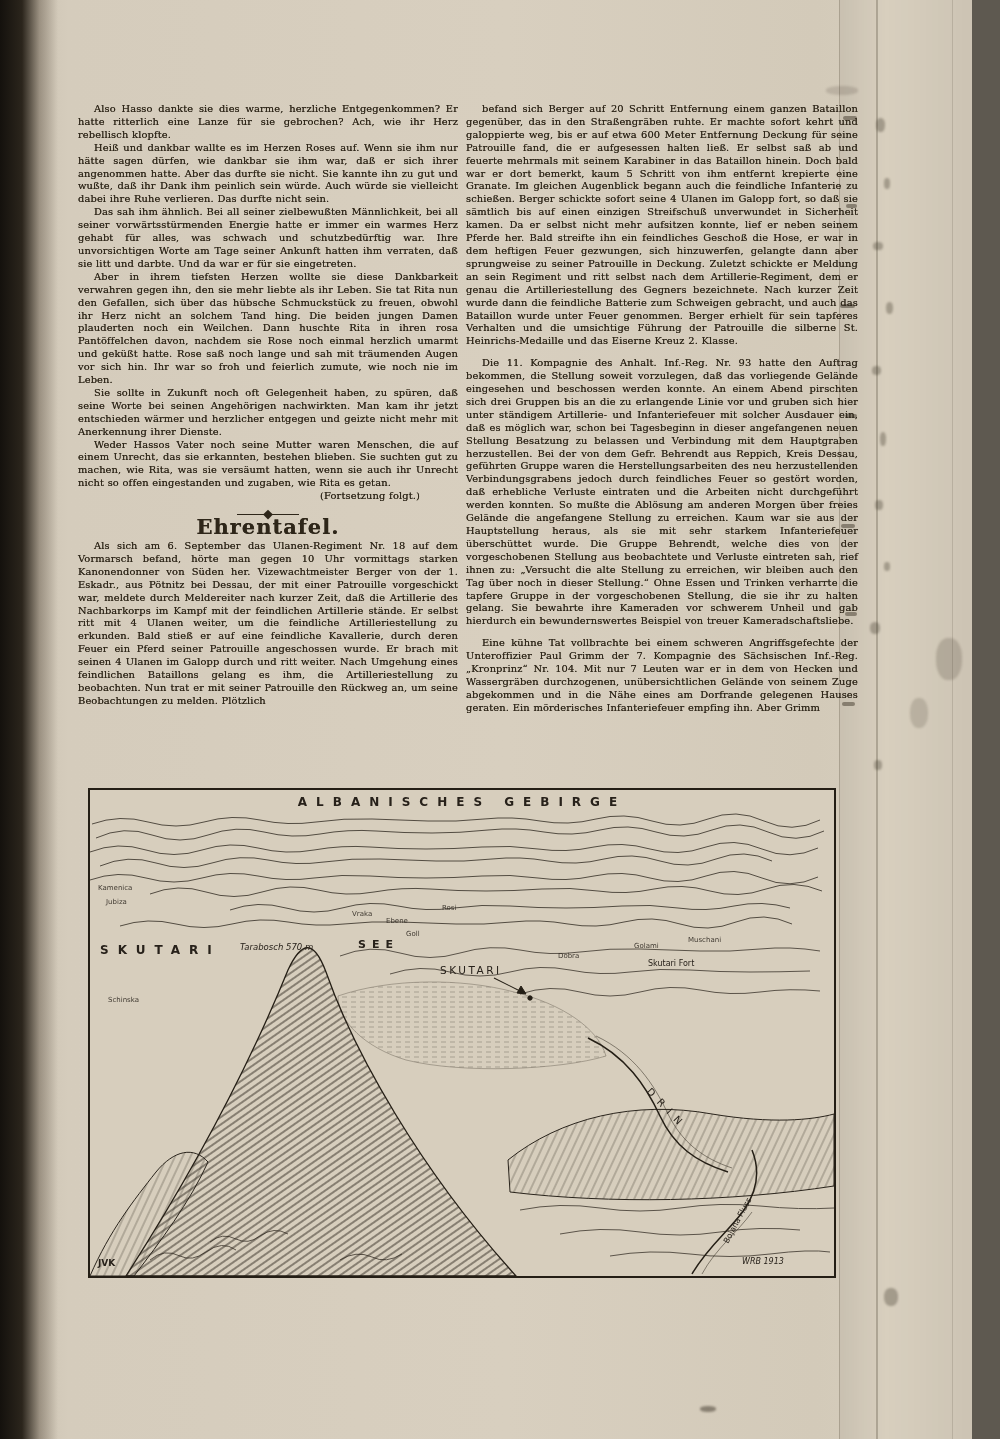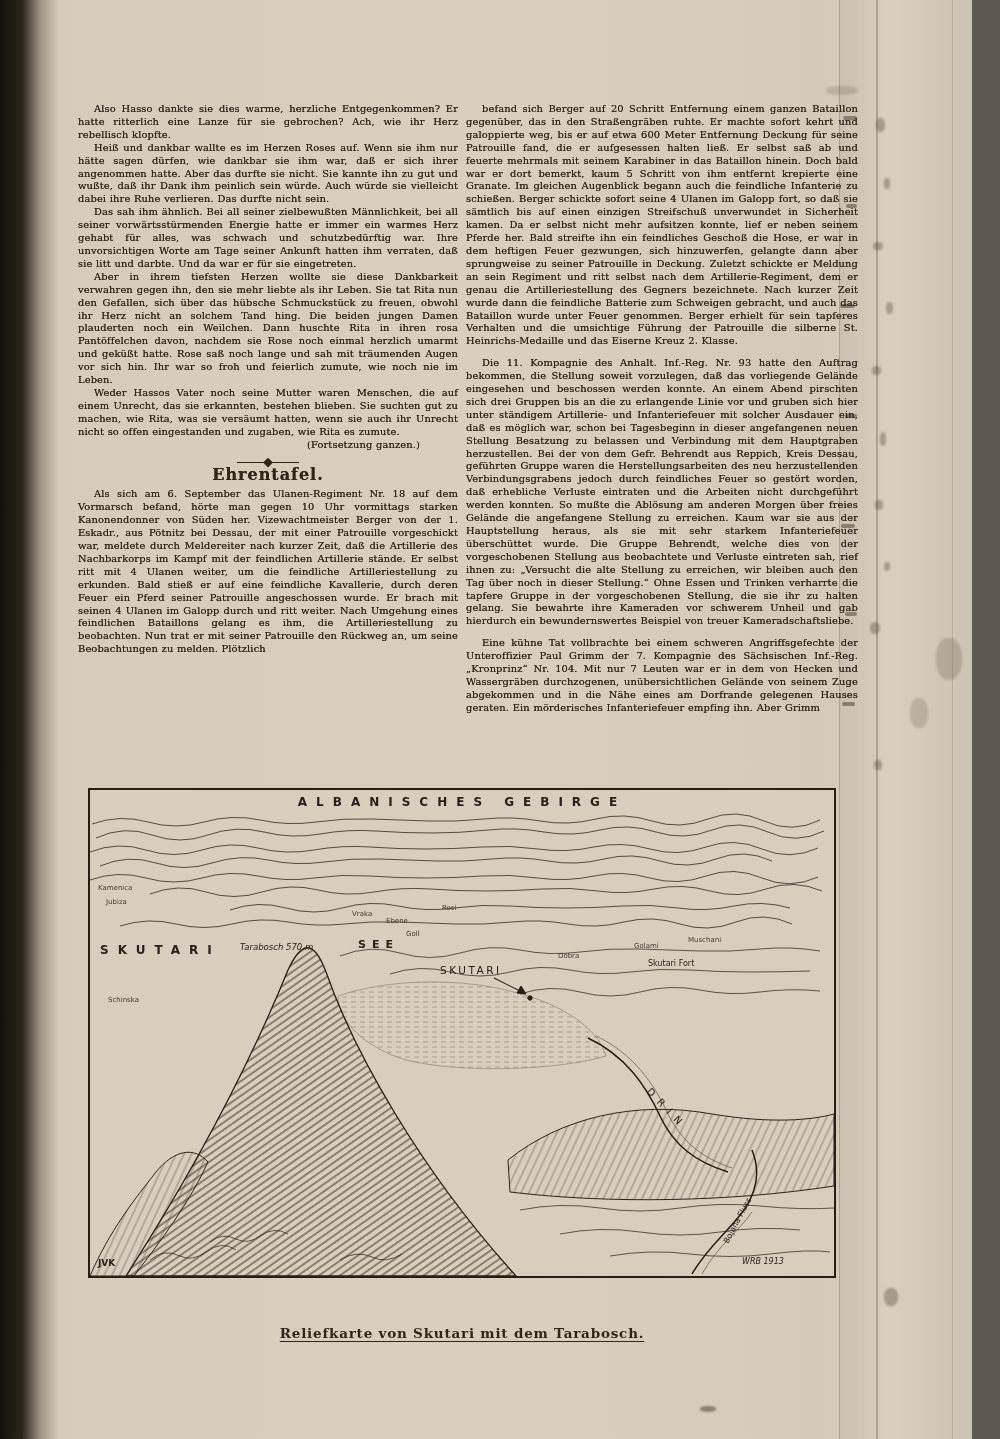--- a/index.html
+++ b/index.html
@@ -24,21 +24,21 @@
   .col p{margin:0;text-indent:16px;}
   .col-left{left:78px;width:380px;}
   .col-right{left:466px;width:392px;}
   .gap{margin-top:9px !important;}
   .note{text-align:right;text-indent:0;padding-right:38px;margin-top:2px;}
 
   .divider{width:62px;margin:7px auto 1px;height:9px;position:relative;}
   .divider::before{content:"";position:absolute;left:0;right:0;top:4px;border-top:1.2px solid #2e2619;}
   .divider::after{content:"";position:absolute;left:50%;top:1px;width:6.5px;height:6.5px;
     transform:translateX(-50%) rotate(45deg);background:#2e2619;}
-  .section-heading{font-size:16px;font-weight:700;text-align:center;margin:2px 0 6px;
+  .section-heading{font-size:21px;font-weight:700;text-align:center;margin:2px 0 6px;
     letter-spacing:1px;font-family:"DejaVu Serif",serif;}
 
   .figure{position:absolute;left:88px;top:788px;width:748px;height:490px;
     border:2px solid #241e15;background:#d7cebd;box-sizing:border-box;}
   .figure svg{position:absolute;inset:0;width:100%;height:100%;}
   .map-text{font-family:"DejaVu Sans",sans-serif;fill:#27211a;}
   .caption{position:absolute;left:88px;top:1325px;width:748px;text-align:center;
     font-size:13.5px;font-weight:700;letter-spacing:.8px;
     text-decoration:underline;text-underline-offset:3px;}
 </style>
@@ -75,22 +75,23 @@
   <div class="dash" style="left:845px;top:414px;width:12px;height:4px;"></div>
   <div class="dash" style="left:841px;top:524px;width:14px;height:4px;"></div>
   <div class="dash" style="left:845px;top:612px;width:12px;height:4px;"></div>
   <div class="dash" style="left:842px;top:702px;width:13px;height:4px;"></div>
 
   <div class="col col-left">
     <p>Also Hasso dankte sie dies warme, herzliche Entgegenkommen? Er hatte ritterlich eine Lanze für sie gebrochen? Ach, wie ihr Herz rebellisch klopfte.</p>
     <p>Heiß und dankbar wallte es im Herzen Roses auf. Wenn sie ihm nur hätte sagen dürfen, wie dankbar sie ihm war, daß er sich ihrer angenommen hatte. Aber das durfte sie nicht. Sie kannte ihn zu gut und wußte, daß ihr Dank ihm peinlich sein würde. Auch würde sie vielleicht dabei ihre Ruhe verlieren. Das durfte nicht sein.</p>
     <p>Das sah ihm ähnlich. Bei all seiner zielbewußten Männlichkeit, bei all seiner vorwärtsstürmenden Energie hatte er immer ein warmes Herz gehabt für alles, was schwach und schutzbedürftig war. Ihre unvorsichtigen Worte am Tage seiner Ankunft hatten ihm verraten, daß sie litt und darbte. Und da war er für sie eingetreten.</p>
     <p>Aber in ihrem tiefsten Herzen wollte sie diese Dankbarkeit verwahren gegen ihn, den sie mehr liebte als ihr Leben. Sie tat Rita nun den Gefallen, sich über das hübsche Schmuckstück zu freuen, obwohl ihr Herz nicht an solchem Tand hing. Die beiden jungen Damen plauderten noch ein Weilchen. Dann huschte Rita in ihren rosa Pantöffelchen davon, nachdem sie Rose noch einmal herzlich umarmt und geküßt hatte. Rose saß noch lange und sah mit träumenden Augen vor sich hin. Ihr war so froh und feierlich zumute, wie noch nie im Leben.</p>
-    <p>Weder Hassos Vater noch seine Mutter waren Menschen, die auf einem Unrecht, das sie erkannten, bestehen blieben. Sie suchten gut zu machen, wie Rita, was sie versäumt hatten, wenn sie auch ihr Unrecht nicht so offen eingestanden und zugaben, wie Rita es zumute.</p>
-    <p class="note">(Fortsetzung ganzen.)</p>
+    <p>Sie sollte in Zukunft noch oft Gelegenheit haben, zu spüren, daß seine Worte bei seinen Angehörigen nachwirkten. Man kam ihr jetzt entschieden wärmer und herzlicher entgegen und geizte nicht mehr mit Anerkennung ihrer Dienste.</p>
+    <p>Weder Hassos Vater noch seine Mutter waren Menschen, die auf einem Unrecht, das sie erkannten, bestehen blieben. Sie suchten gut zu machen, wie Rita, was sie versäumt hatten, wenn sie auch ihr Unrecht nicht so offen eingestanden und zugaben, wie Rita es getan.</p>
+    <p class="note">(Fortsetzung folgt.)</p>
     <div class="divider"></div>
     <h2 class="section-heading">Ehrentafel.</h2>
     <p>Als sich am 6. September das Ulanen-Regiment Nr. 18 auf dem Vormarsch befand, hörte man gegen 10 Uhr vormittags starken Kanonendonner von Süden her. Vizewachtmeister Berger von der 1. Eskadr., aus Pötnitz bei Dessau, der mit einer Patrouille vorgeschickt war, meldete durch Meldereiter nach kurzer Zeit, daß die Artillerie des Nachbarkorps im Kampf mit der feindlichen Artillerie stände. Er selbst ritt mit 4 Ulanen weiter, um die feindliche Artilleriestellung zu erkunden. Bald stieß er auf eine feindliche Kavallerie, durch deren Feuer ein Pferd seiner Patrouille angeschossen wurde. Er brach mit seinen 4 Ulanen im Galopp durch und ritt weiter. Nach Umgehung eines feindlichen Bataillons gelang es ihm, die Artilleriestellung zu beobachten. Nun trat er mit seiner Patrouille den Rückweg an, um seine Beobachtungen zu melden. Plötzlich</p>
   </div>
 
   <div class="col col-right">
     <p>befand sich Berger auf 20 Schritt Entfernung einem ganzen Bataillon gegenüber, das in den Straßengräben ruhte. Er machte sofort kehrt und galoppierte weg, bis er auf etwa 600 Meter Entfernung Deckung für seine Patrouille fand, die er aufgesessen halten ließ. Er selbst saß ab und feuerte mehrmals mit seinem Karabiner in das Bataillon hinein. Doch bald war er dort bemerkt, kaum 5 Schritt von ihm entfernt krepierte eine Granate. Im gleichen Augenblick begann auch die feindliche Infanterie zu schießen. Berger schickte sofort seine 4 Ulanen im Galopp fort, so daß sie sämtlich bis auf einen einzigen Streifschuß unverwundet in Sicherheit kamen. Da er selbst nicht mehr aufsitzen konnte, lief er neben seinem Pferde her. Bald streifte ihn ein feindliches Geschoß die Hose, er war in dem heftigen Feuer gezwungen, sich hinzuwerfen, gelangte dann aber sprungweise zu seiner Patrouille in Deckung. Zuletzt schickte er Meldung an sein Regiment und ritt selbst nach dem Artillerie-Regiment, dem er genau die Artilleriestellung des Gegners bezeichnete. Nach kurzer Zeit wurde dann die feindliche Batterie zum Schweigen gebracht, und auch das Bataillon wurde unter Feuer genommen. Berger erhielt für sein tapferes Verhalten und die umsichtige Führung der Patrouille die silberne St. Heinrichs-Medaille und das Eiserne Kreuz 2. Klasse.</p>
     <p class="gap">Die 11. Kompagnie des Anhalt. Inf.-Reg. Nr. 93 hatte den Auftrag bekommen, die Stellung soweit vorzulegen, daß das vorliegende Gelände eingesehen und beschossen werden konnte. An einem Abend pirschten sich drei Gruppen bis an die zu erlangende Linie vor und gruben sich hier unter ständigem Artillerie- und Infanteriefeuer mit solcher Ausdauer ein, daß es möglich war, schon bei Tagesbeginn in dieser angefangenen neuen Stellung Besatzung zu belassen und Verbindung mit dem Hauptgraben herzustellen. Bei der von dem Gefr. Behrendt aus Reppich, Kreis Dessau, geführten Gruppe waren die Herstellungsarbeiten des neu herzustellenden Verbindungsgrabens jedoch durch feindliches Feuer so gestört worden, daß erhebliche Verluste eintraten und die Arbeiten nicht durchgeführt werden konnten. So mußte die Ablösung am anderen Morgen über freies Gelände die angefangene Stellung zu erreichen. Kaum war sie aus der Hauptstellung heraus, als sie mit sehr starkem Infanteriefeuer überschüttet wurde. Die Gruppe Behrendt, welche dies von der vorgeschobenen Stellung aus beobachtete und Verluste eintreten sah, rief ihnen zu: „Versucht die alte Stellung zu erreichen, wir bleiben auch den Tag über noch in dieser Stellung.“ Ohne Essen und Trinken verharrte die tapfere Gruppe in der vorgeschobenen Stellung, die sie ihr zu halten gelang. Sie bewahrte ihre Kameraden vor schwerem Unheil und gab hierdurch ein bewundernswertes Beispiel von treuer Kameradschaftsliebe.</p>
     <p class="gap">Eine kühne Tat vollbrachte bei einem schweren Angriffsgefechte der Unteroffizier Paul Grimm der 7. Kompagnie des Sächsischen Inf.-Reg. „Kronprinz“ Nr. 104. Mit nur 7 Leuten war er in dem von Hecken und Wassergräben durchzogenen, unübersichtlichen Gelände von seinem Zuge abgekommen und in die Nähe eines am Dorfrande gelegenen Hauses geraten. Ein mörderisches Infanteriefeuer empfing ihn. Aber Grimm</p>
   </div>
@@ -175,15 +176,14 @@
         <text class="map-text" x="468" y="168">Dobra</text>
         <text class="map-text" x="544" y="158">Golami</text>
         <text class="map-text" x="598" y="152">Muschani</text>
         <text class="map-text" x="18" y="212">Schinska</text>
       </g>
       <text class="map-text" x="652" y="474" font-size="8" font-style="italic">WRB 1913</text>
       <text class="map-text" x="8" y="476" font-size="9" font-weight="bold">JVK</text>
     </svg>
   </div>
 
-  <div class="caption">Reliefkarte von Skutari mit dem Tarabosch.</div>
 
 </div>
 
 </body></html>

